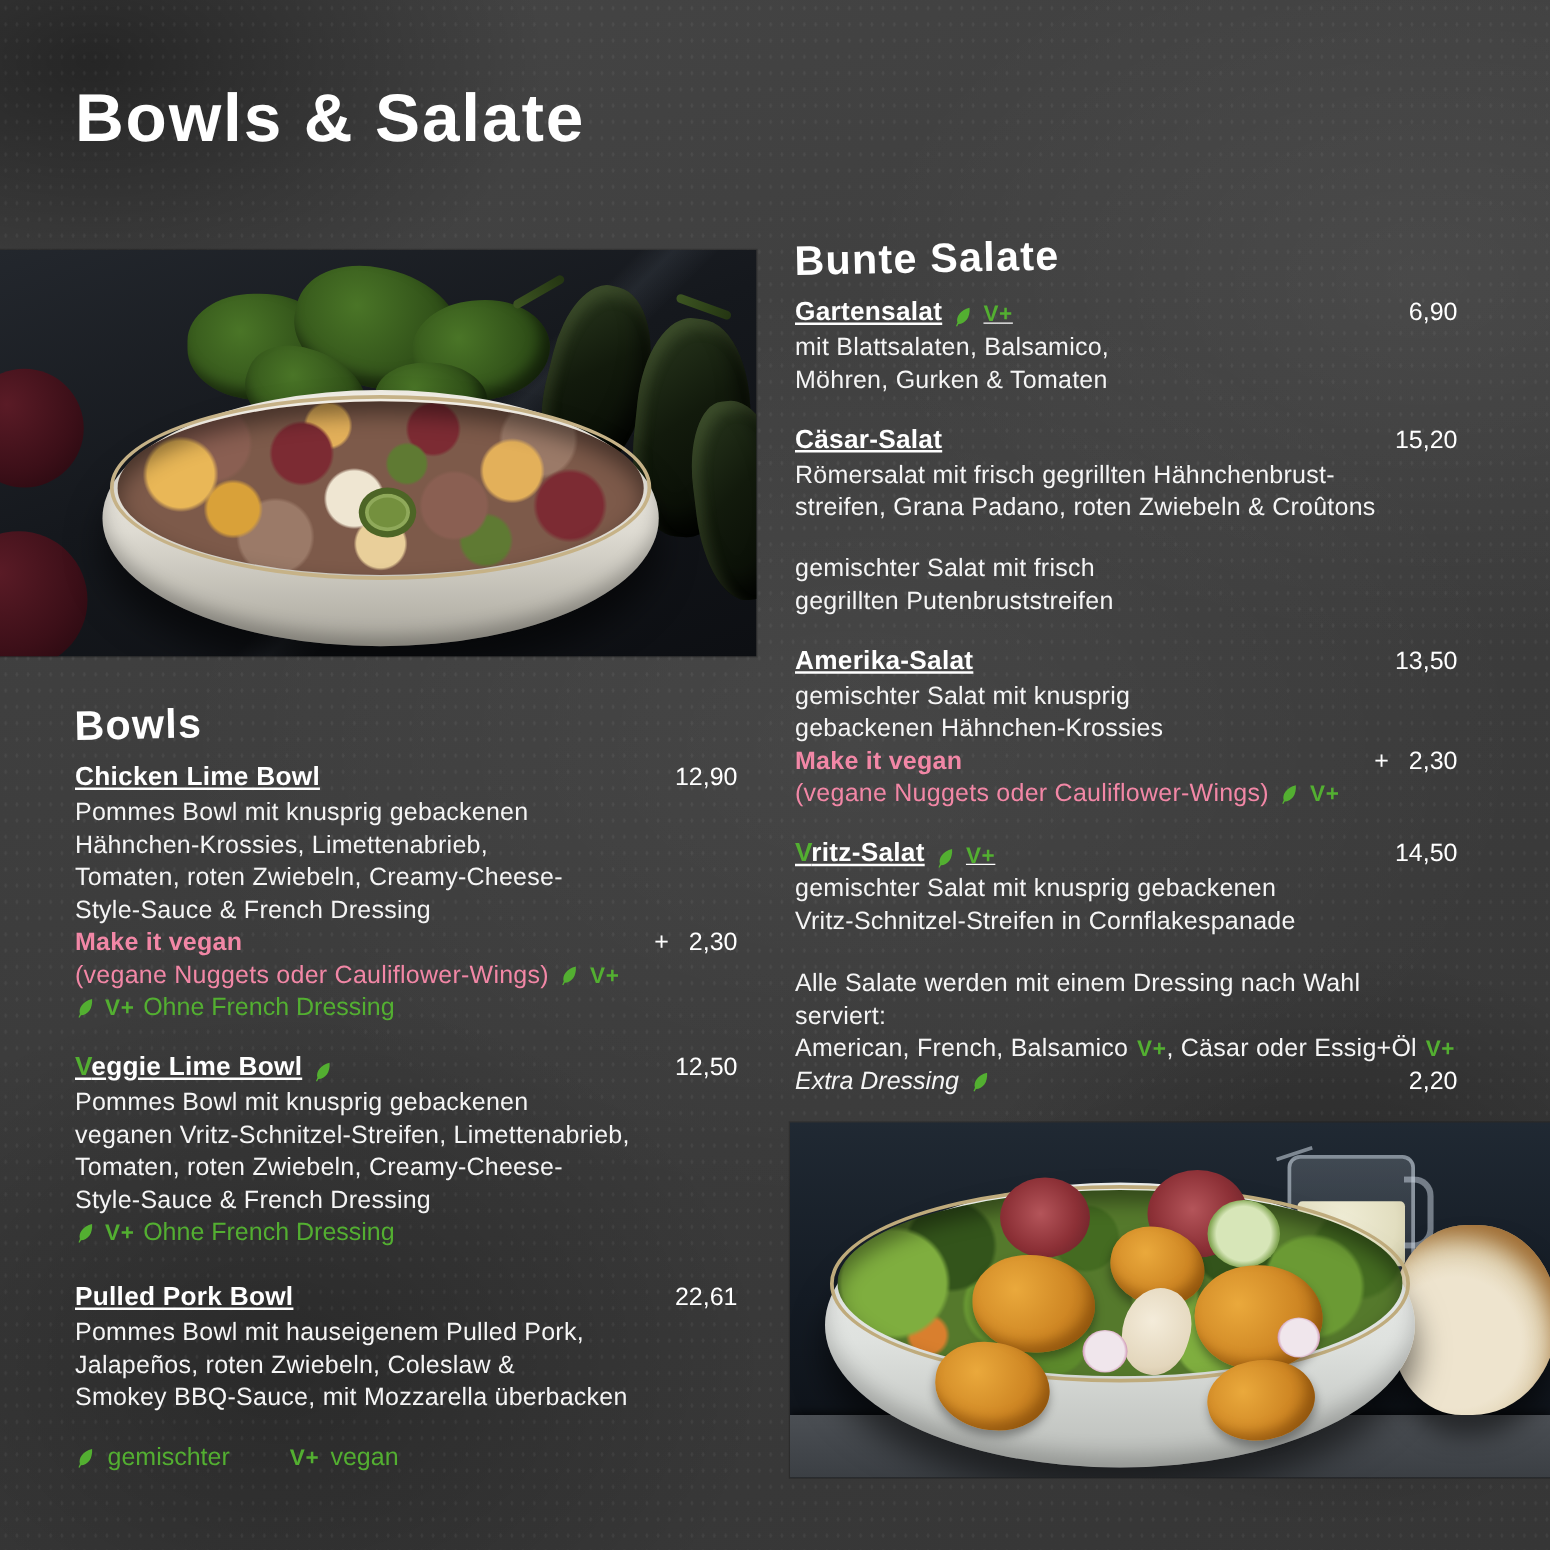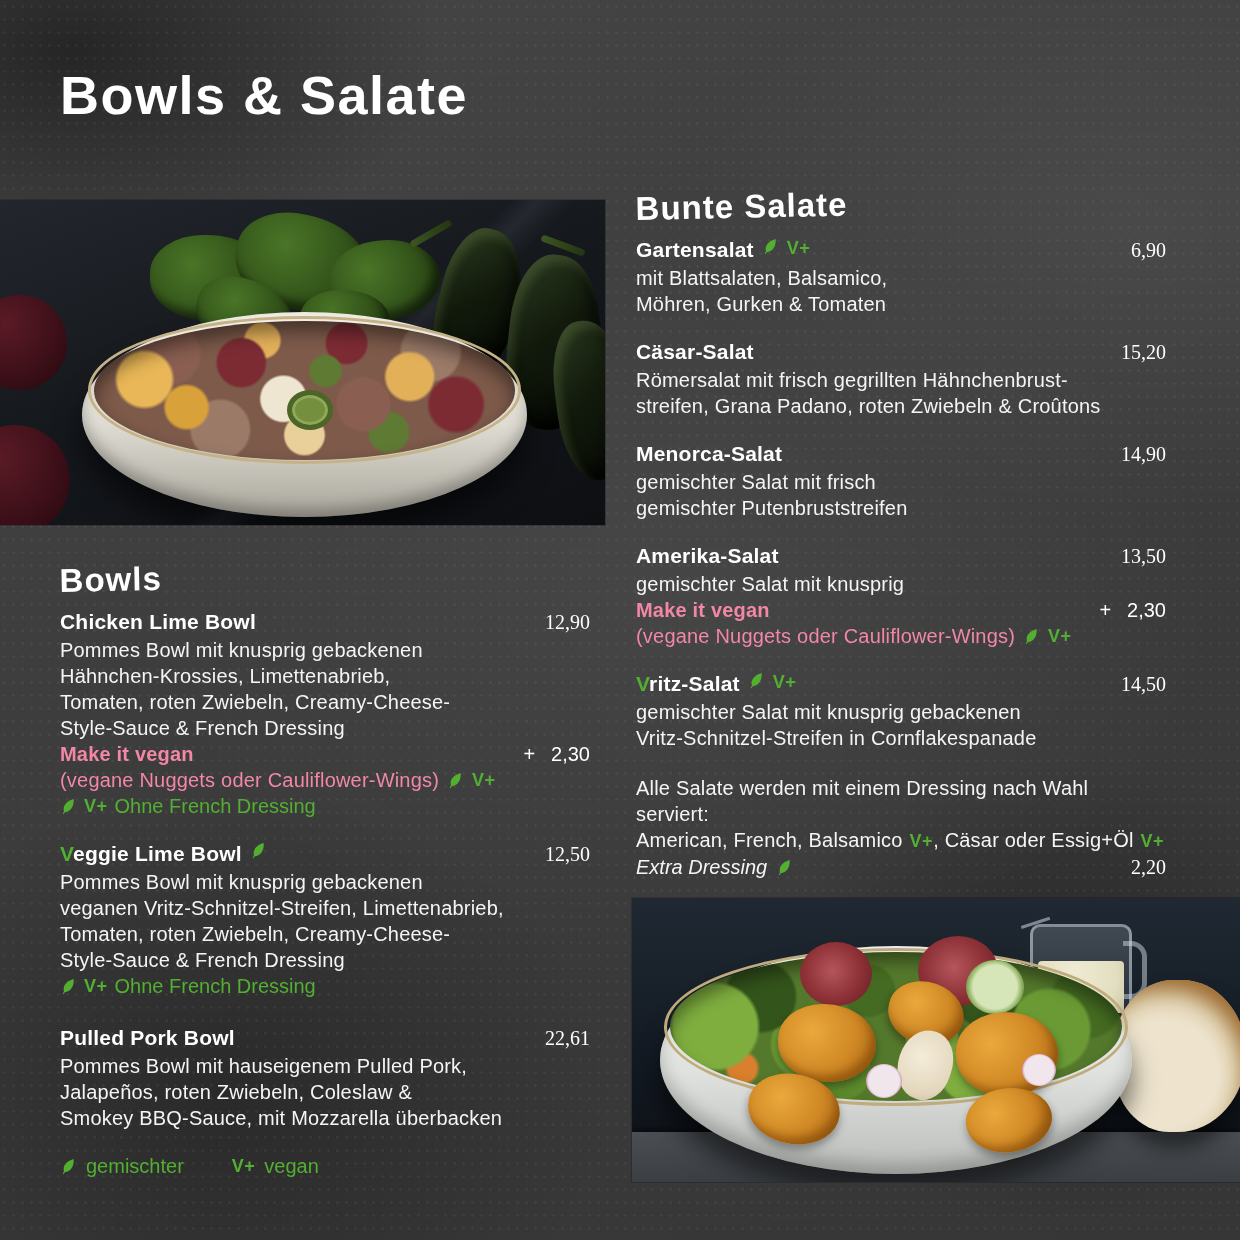--- a/index.html
+++ b/index.html
@@ -33,23 +33,23 @@
   .brush{
     font-weight:bold;font-size:33px;letter-spacing:1px;color:#fff;
     transform:rotate(-1.2deg);transform-origin:left bottom;display:inline-block;
   }
   .col{position:absolute;width:530px;z-index:3;}
   .col-right{left:636px;top:190px;}
   .col-left{left:60px;top:562px;}
   .col-head{margin-bottom:10px;}
   .item{margin-bottom:23px;}
   .name-row{display:flex;justify-content:space-between;align-items:baseline;margin-bottom:3px;}
-  .iname{display:flex;align-items:flex-start;gap:8px;font-weight:bold;font-size:21px;letter-spacing:.2px;}
+  .iname{display:flex;align-items:flex-end;gap:8px;font-weight:bold;font-size:21px;letter-spacing:.2px;text-decoration:underline;}
   .green-ch{color:var(--green);}
-  .price{font-size:20px;font-weight:normal;color:#fff;font-family:Liberation Serif, serif;}
+  .price{font-size:20px;font-weight:normal;color:#fff;}
   .desc{font-size:20px;line-height:26px;color:var(--txt);letter-spacing:.2px;}
   .vplus{color:var(--green);font-weight:bold;font-size:18px;letter-spacing:.5px;}
   .leaf{width:17px;height:17px;flex:0 0 auto;transform:rotate(-10deg);color:var(--green);}
   .vegan-row{display:flex;justify-content:space-between;align-items:center;line-height:26px;}
   .vegan-label{color:var(--pink);font-weight:bold;font-size:20px;letter-spacing:.2px;}
   .vegan-price{display:flex;gap:16px;font-size:20px;color:#fff;}
   .note-pink{display:flex;align-items:center;gap:8px;color:var(--pink);font-size:20px;line-height:26px;letter-spacing:.2px;}
   .green-note{display:flex;align-items:center;gap:7px;color:var(--green);font-size:20px;line-height:26px;}
   .salad-footer{margin-top:24px;}
   .fline{display:flex;align-items:baseline;font-size:20px;line-height:26px;color:var(--txt);letter-spacing:.2px;}
@@ -222,34 +222,31 @@
     <div class="item">
       <div class="name-row">
         <span class="iname">Cäsar-Salat</span>
         <span class="price">15,20</span>
       </div>
       <div class="desc">Römersalat mit frisch gegrillten Hähnchenbrust-</div>
       <div class="desc">streifen, Grana Padano, roten Zwiebeln &amp; Croûtons</div>
     </div>
 
     <div class="item">
-      <div class="name-row">
-        <span class="iname">Menorca-Salat</span>
-        <span class="price">14,90</span>
-      </div>
       <div class="desc">gemischter Salat mit frisch</div>
-      <div class="desc">gemischter Putenbruststreifen</div>
+      <div class="desc">gegrillten Putenbruststreifen</div>
     </div>
 
     <div class="item">
       <div class="name-row">
         <span class="iname">Amerika-Salat</span>
         <span class="price">13,50</span>
       </div>
       <div class="desc">gemischter Salat mit knusprig</div>
+      <div class="desc">gebackenen Hähnchen-Krossies</div>
       <div class="vegan-row">
         <span class="vegan-label">Make it vegan</span>
         <span class="vegan-price">
           <span>+</span>
           <span>2,30</span>
         </span>
       </div>
       <div class="note-pink">
         <span>(vegane Nuggets oder Cauliflower-Wings)</span>
         <svg class="leaf" viewBox="0 0 24 24">

